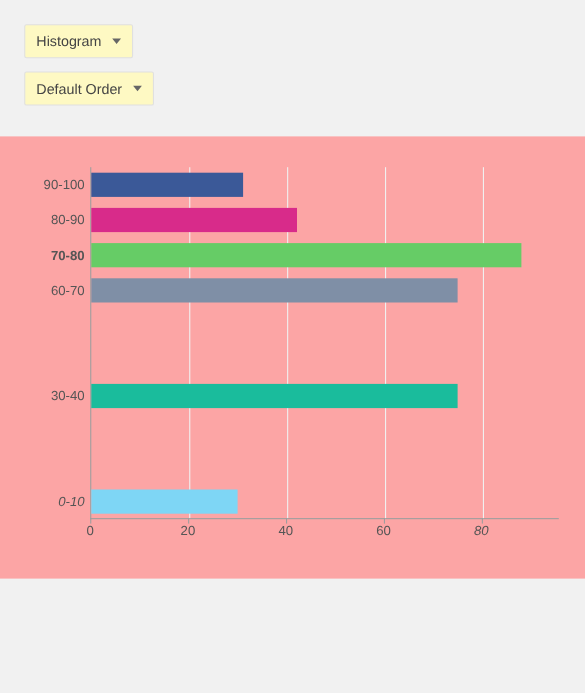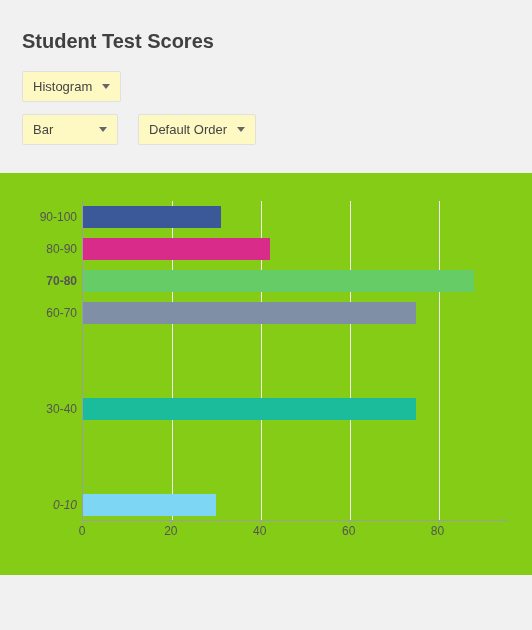--- a/index.html
+++ b/index.html
@@ -38,21 +38,21 @@
     min-width: 70px;
     justify-content: space-between;
   }
   .select .caret {
     width: 0; height: 0;
     border-left: 4px solid transparent;
     border-right: 4px solid transparent;
     border-top: 5px solid #666;
   }
   .chart-wrap {
-    background: #84cc16;
+    background: #fca5a5;
     margin-top: 28px;
     margin-left: -22px;
     margin-right: -22px;
     padding: 28px 24px 34px 24px;
   }
   .chart {
     position: relative;
   }
   .plot-area {
     position: relative;
@@ -101,34 +101,29 @@
     position: absolute;
     top: -1px;
     height: 5px;
     border-left: 1px solid #9e9e9e;
   }
 </style>
 </head>
 <body>
 
 <div class="page">
-  <h1>Student Test Scores</h1>
 
   <div class="controls-row">
     <div class="select">
       <span>Histogram</span>
       <span class="caret"></span>
     </div>
   </div>
 
   <div class="controls-row">
-    <div class="select" style="min-width:96px">
-      <span>Bar</span>
-      <span class="caret"></span>
-    </div>
     <div class="select">
       <span>Default Order</span>
       <span class="caret"></span>
     </div>
   </div>
 
   <div class="chart-wrap">
     <div class="chart">
       <div class="plot-area" id="plot-area">
           <div class="gridline" style="left: 88.8889px;"></div>
@@ -163,17 +158,17 @@
       <div class="x-axis" id="x-axis">
           <div class="x-tick-mark" style="left: 0px;"></div>
           <div class="x-tick" style="left: 0px;">0</div>
           <div class="x-tick-mark" style="left: 88.8889px;"></div>
           <div class="x-tick" style="left: 88.8889px;">20</div>
           <div class="x-tick-mark" style="left: 177.778px;"></div>
           <div class="x-tick" style="left: 177.778px;">40</div>
           <div class="x-tick-mark" style="left: 266.667px;"></div>
           <div class="x-tick" style="left: 266.667px;">60</div>
           <div class="x-tick-mark" style="left: 355.556px;"></div>
-          <div class="x-tick" style="left: 355.556px;">80</div>
+          <div class="x-tick" style="left: 355.556px; font-style: italic;">80</div>
         </div>
     </div>
   </div>
 </div>
 
 </body></html>

